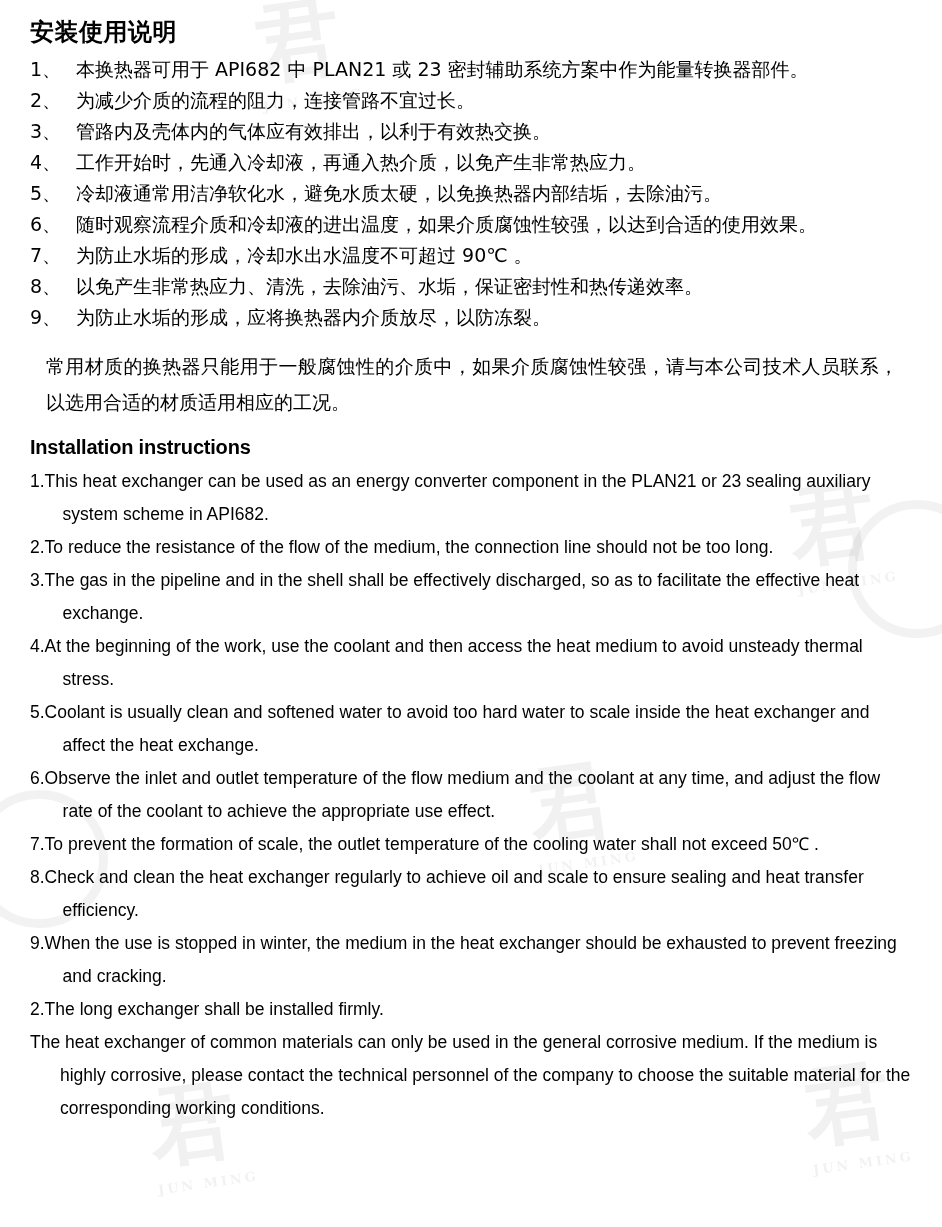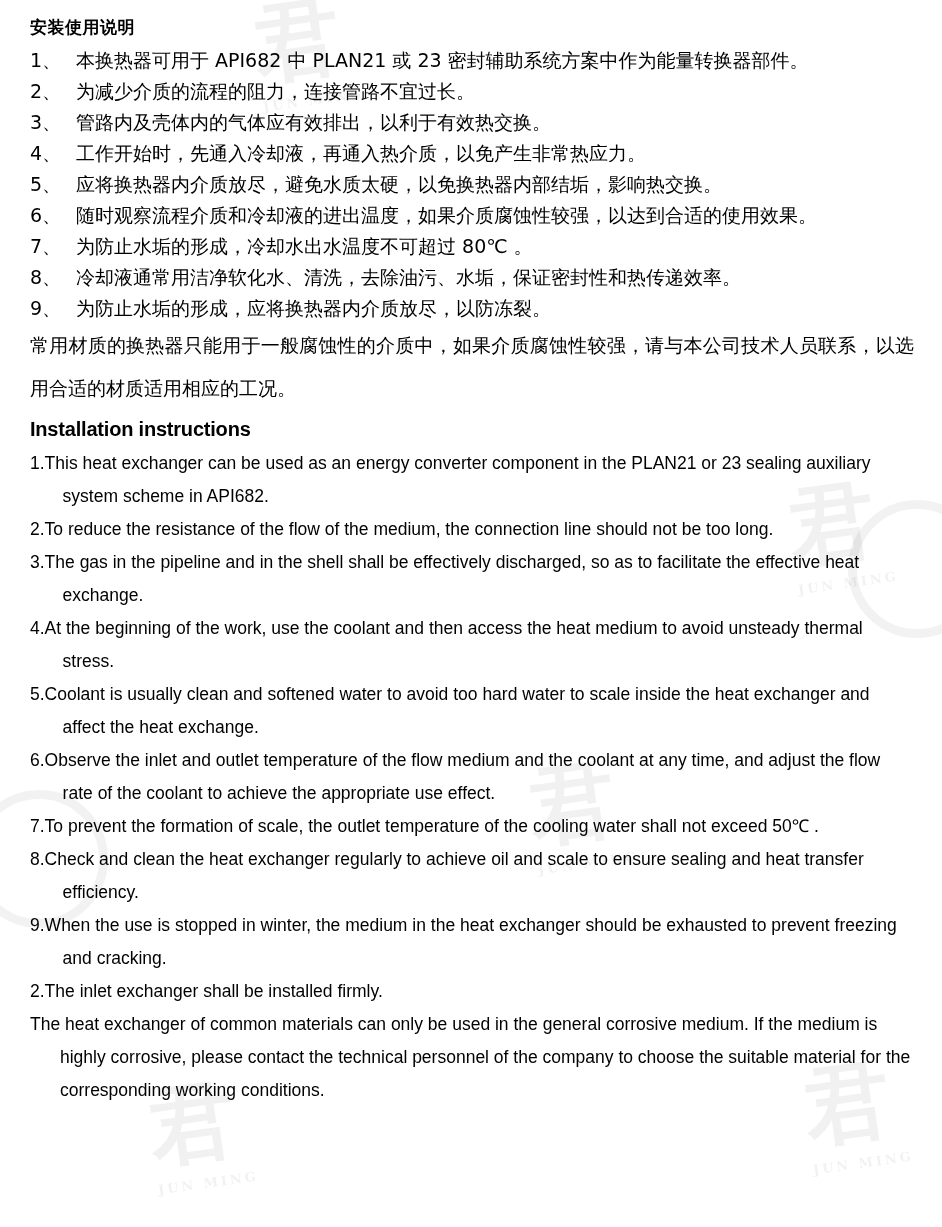--- a/index.html
+++ b/index.html
@@ -52,21 +52,21 @@
   
   .page {
     position: relative;
     z-index: 1;
     padding: 16px 28px 20px 30px;
     box-sizing: border-box;
   }
 
   h1.doc-title {
     font-family: "DejaVu Sans", sans-serif;
-    font-size: 17px;
+    font-size: 24px;
     font-weight: bold;
     margin: 0 0 6px 0;
     letter-spacing: 0.5px;
   }
 
   h2.section-title {
     font-family: "Liberation Sans", sans-serif;
     font-size: 20px;
     font-weight: bold;
     margin: 8px 0 6px 0;
@@ -92,22 +92,22 @@
     min-width: 46px;
     white-space: pre;
   }
   ol.cn-list li .txt {
     flex: 1 1 auto;
   }
 
   p.cn-para {
     font-family: "DejaVu Sans", sans-serif;
     font-size: 19px;
-    line-height: 43px;
-    margin: 0;
+    line-height: 36px;
+    margin: 16px;
     text-align: justify;
     text-indent: 0;
   }
 
   
   ol.en-list {
     list-style: none;
     margin: 0;
     padding: 0;
   }
@@ -185,33 +185,33 @@
     <li>
       <span class="marker">3、</span>
       <span class="txt">管路内及壳体内的气体应有效排出，以利于有效热交换。</span>
     </li>
     <li>
       <span class="marker">4、</span>
       <span class="txt">工作开始时，先通入冷却液，再通入热介质，以免产生非常热应力。</span>
     </li>
     <li>
       <span class="marker">5、</span>
-      <span class="txt">应将换热器内介质放尽，避免水质太硬，以免换热器内部结垢，影响热交换。</span>
+      <span class="txt">冷却液通常用洁净软化水，避免水质太硬，以免换热器内部结垢，去除油污。</span>
     </li>
     <li>
       <span class="marker">6、</span>
       <span class="txt">随时观察流程介质和冷却液的进出温度，如果介质腐蚀性较强，以达到合适的使用效果。</span>
     </li>
     <li>
       <span class="marker">7、</span>
-      <span class="txt">为防止水垢的形成，冷却水出水温度不可超过 80℃ 。</span>
+      <span class="txt">为防止水垢的形成，冷却水出水温度不可超过 90℃ 。</span>
     </li>
     <li>
       <span class="marker">8、</span>
-      <span class="txt">冷却液通常用洁净软化水、清洗，去除油污、水垢，保证密封性和热传递效率。</span>
+      <span class="txt">以免产生非常热应力、清洗，去除油污、水垢，保证密封性和热传递效率。</span>
     </li>
     <li>
       <span class="marker">9、</span>
       <span class="txt">为防止水垢的形成，应将换热器内介质放尽，以防冻裂。</span>
     </li>
   </ol>
 
   <p class="cn-para">常用材质的换热器只能用于一般腐蚀性的介质中，如果介质腐蚀性较强，请与本公司技术人员联系，以选用合适的材质适用相应的工况。</p>
 
   <h2 class="section-title">Installation instructions</h2>
@@ -248,19 +248,19 @@
     <li>
       <span class="marker">8.</span>
       <span class="txt">Check and clean the heat exchanger regularly to achieve oil and scale to ensure sealing and heat transfer efficiency.</span>
     </li>
     <li>
       <span class="marker">9.</span>
       <span class="txt">When the use is stopped in winter, the medium in the heat exchanger should be exhausted to prevent freezing and cracking.</span>
     </li>
     <li>
       <span class="marker">2.</span>
-      <span class="txt">The inlet exchanger shall be installed firmly.</span>
+      <span class="txt">The long exchanger shall be installed firmly.</span>
     </li>
   </ol>
 
   <p class="en-para">The heat exchanger of common materials can only be used in the general corrosive medium. If the medium is highly corrosive, please contact the technical personnel of the company to choose the suitable material for the corresponding working conditions.</p>
 
 </div>
 
 </body></html>

